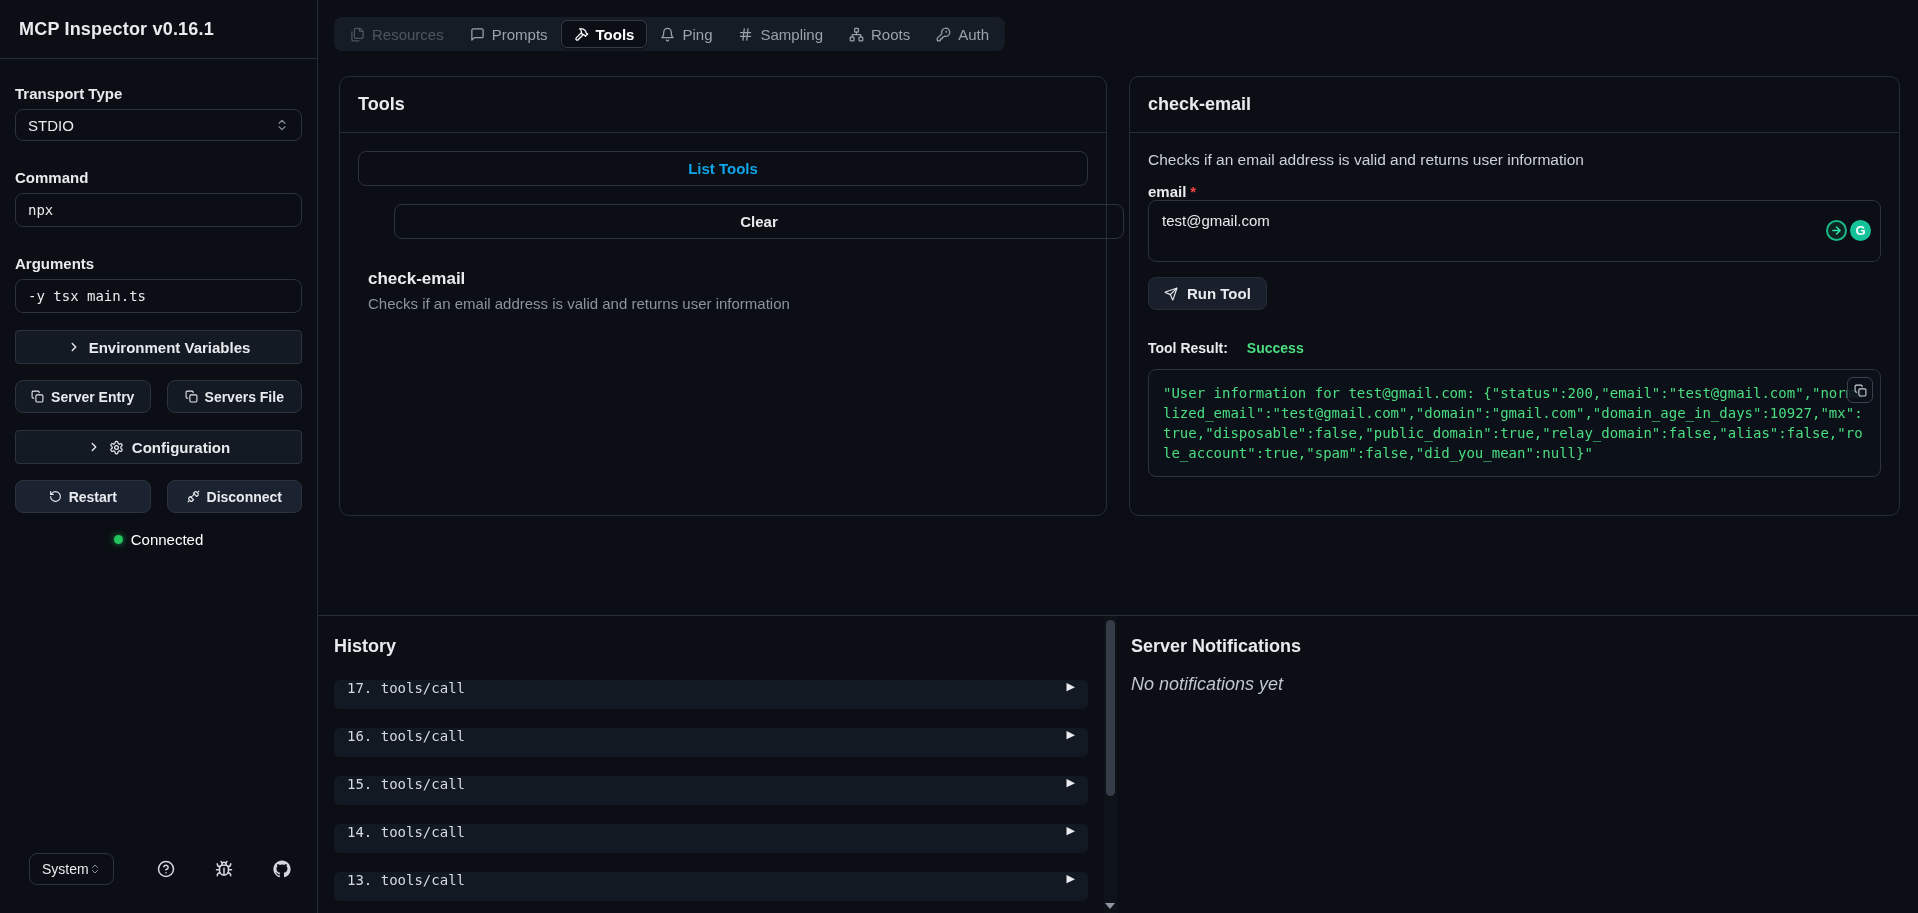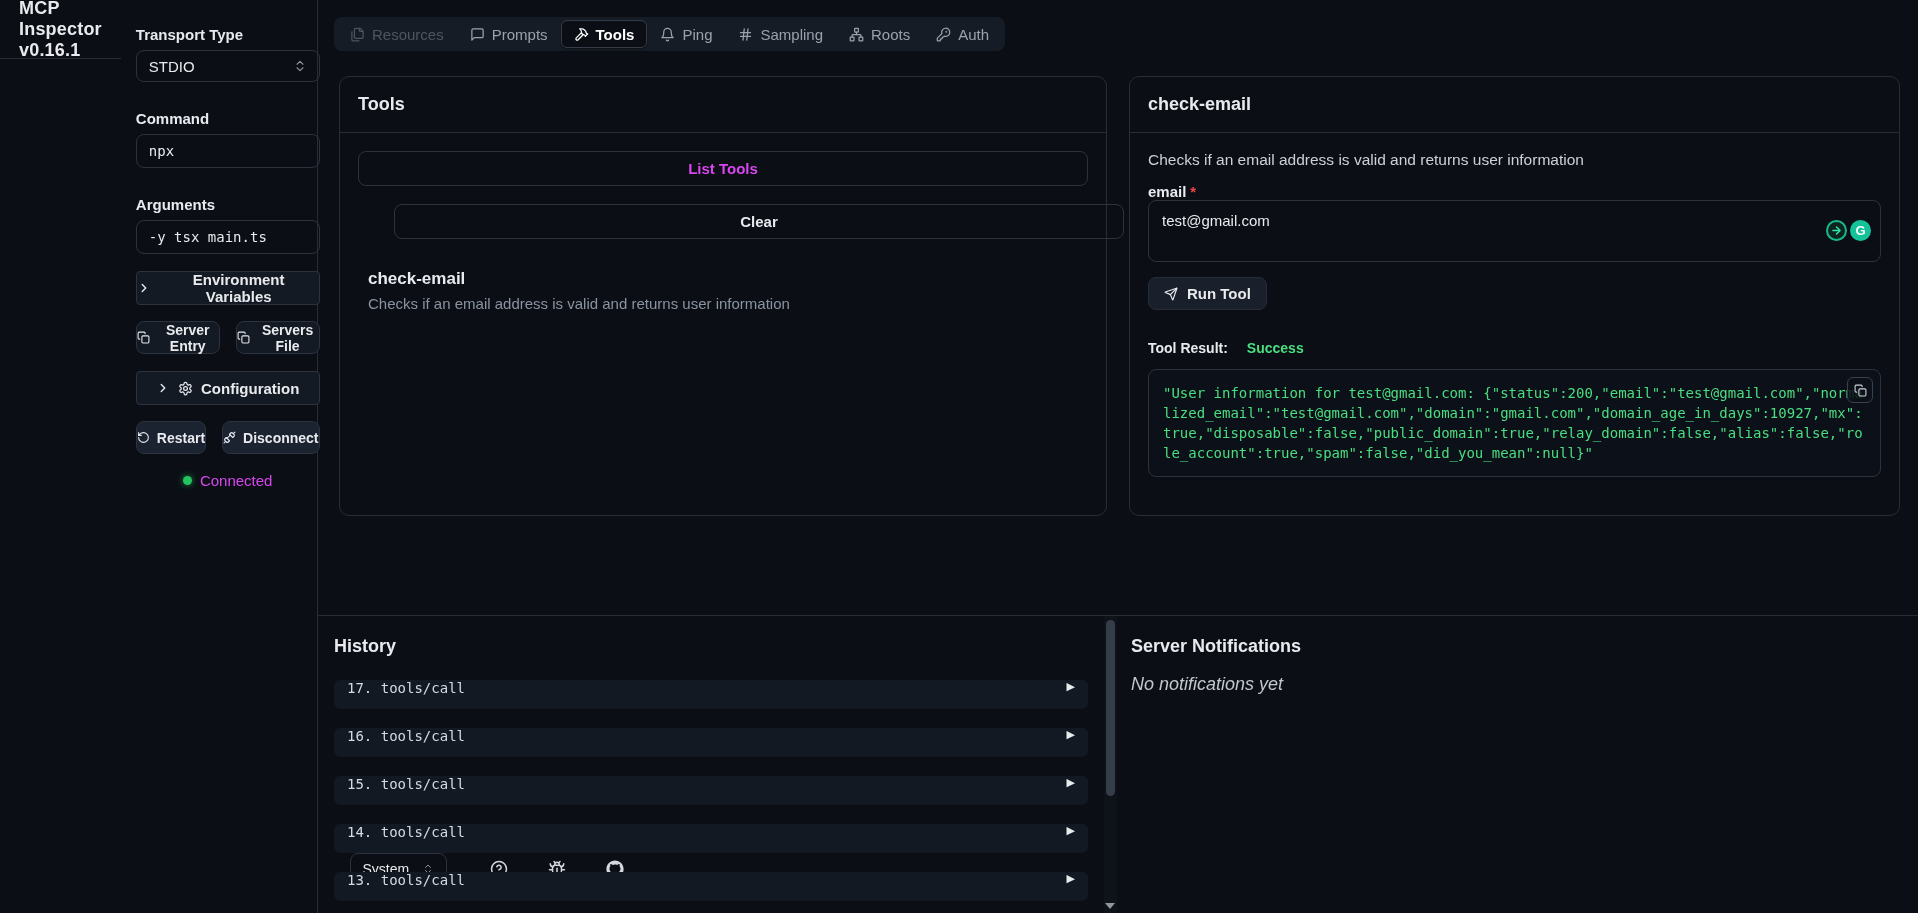--- a/index.html
+++ b/index.html
@@ -14,37 +14,37 @@
   :root{
     --bg:#0b0f15; --border:#272d37; --border2:#2c333e;
     --text:#e8eaee; --muted:#8b93a0; --green:#4ade80; --dot:#22c55e;
     --btnbg:#141a23; --btnbg2:#1b2230; --itembg:#131923;
     --tabsbg:#161c26; --codebg:#0c1119;
   }
   .app{display:flex;width:100%;height:100%;}
   svg.icon{flex:none;display:block;}
 
   
-  .sidebar{width:318px;min-width:318px;height:100%;border-right:1px solid var(--border);display:flex;flex-direction:row;background:var(--bg);}
+  .sidebar{width:318px;min-width:318px;height:100%;border-right:1px solid var(--border);display:flex;flex-direction:column;background:var(--bg);}
   .sidebar-header{height:59px;min-height:59px;border-bottom:1px solid var(--border);display:flex;align-items:center;padding:0 19px;}
   .app-title{font-size:18px;font-weight:700;letter-spacing:.2px;}
   .sidebar-body{padding:26px 15px 0;}
   .field-label{font-size:15px;font-weight:600;margin-bottom:7px;}
   .mt-28{margin-top:28px;}
   .select{height:32px;border:1px solid var(--border2);border-radius:8px;display:flex;align-items:center;justify-content:space-between;padding:0 12px;font-size:15px;cursor:pointer;color:var(--text);background:transparent;}
   .select .icon{color:var(--muted);}
   .text-input{width:100%;height:34px;border:1px solid var(--border2);border-radius:8px;background:transparent;color:var(--text);padding:0 12px;font-size:14px;outline:none;}
   .mono{font-family:"DejaVu Sans Mono", monospace;}
   .side-btn{margin-top:17px;width:100%;height:34px;display:flex;align-items:center;justify-content:center;gap:8px;background:var(--btnbg);border:1px solid var(--border2);border-radius:4px;color:var(--text);font-size:15px;font-weight:600;cursor:pointer;font-family:inherit;}
   .btn-row{display:flex;gap:16px;margin-top:16px;}
   .small-btn{flex:1;height:33px;display:flex;align-items:center;justify-content:center;gap:7px;background:var(--btnbg);border:1px solid var(--border2);border-radius:8px;color:var(--text);font-size:14px;font-weight:600;cursor:pointer;font-family:inherit;}
   .action-btn{background:var(--btnbg2);}
-  .status-row{margin-top:18px;display:flex;align-items:center;justify-content:center;gap:8px;font-size:15px;color:#d946ef;}
+  .status-row{margin-top:18px;display:flex;align-items:center;justify-content:center;gap:8px;font-size:15px;color:#ffffff;}
   .status-dot{width:9px;height:9px;border-radius:50%;background:var(--dot);box-shadow:0 0 6px rgba(34,197,94,.7);}
-  .sidebar-footer{margin-top:auto;height:78px;display:flex;align-items:center;padding:0 15px 10px;}
+  .sidebar-footer{margin-top:auto;height:78px;display:flex;align-items:center;padding:0 29px 10px;}
   .theme-select{width:97px;height:32px;font-size:14px;}
   .footer-icon-btn{background:none;border:none;color:#d4d8de;cursor:pointer;display:flex;align-items:center;}
   .footer-icon-btn.first{margin-left:43px;}
   .footer-icon-btn + .footer-icon-btn{margin-left:40px;}
 
   
   .main{flex:1;display:flex;flex-direction:column;height:100%;}
   .tabbar{margin:17px 0 0 16px;height:34px;background:var(--tabsbg);border-radius:8px;display:flex;align-items:center;padding:3px;width:fit-content;}
   .tab{height:28px;display:flex;align-items:center;gap:7px;padding:0 12px;border:1px solid transparent;background:transparent;color:#9aa2ad;font-size:15px;font-weight:500;border-radius:6px;cursor:pointer;font-family:inherit;white-space:nowrap;}
   .tab .icon{width:15px;height:15px;}
@@ -53,21 +53,21 @@
 
   .panels-row{display:flex;margin:25px 18px 0 21px;gap:22px;height:440px;}
   .panel{border:1px solid var(--border);border-radius:10px;display:flex;flex-direction:column;background:var(--bg);}
   .tools-panel{width:768px;min-width:768px;}
   .detail-panel{flex:1;}
   .panel-header{height:56px;min-height:56px;border-bottom:1px solid var(--border);display:flex;align-items:center;padding:0 18px;}
   .panel-header h2{font-size:18px;font-weight:700;}
   .panel-body{padding:18px;flex:1;position:relative;}
 
   .wide-btn{width:100%;height:35px;display:block;background:transparent;border:1px solid var(--border2);border-radius:8px;color:var(--text);font-size:15px;font-weight:600;cursor:pointer;font-family:inherit;}
-  .muted-btn{color:#d946ef;}
+  .muted-btn{color:#0ea5e9;}
   .wide-btn + .wide-btn{margin-top:18px;margin-left:36px;}
   .tool-item{margin-top:30px;padding-left:10px;cursor:pointer;}
   .tool-name{font-size:17px;font-weight:700;}
   .tool-desc{margin-top:6px;font-size:15px;color:var(--muted);}
 
   .detail-desc{font-size:15.5px;color:#ccd1d7;}
   .email-row{margin-top:14px;display:flex;align-items:center;gap:4px;}
   .email-label{font-size:15px;font-weight:600;}
   .required{color:#ef4444;font-size:15px;font-weight:600;}
   .textarea-wrap{position:relative;margin-top:0;}

